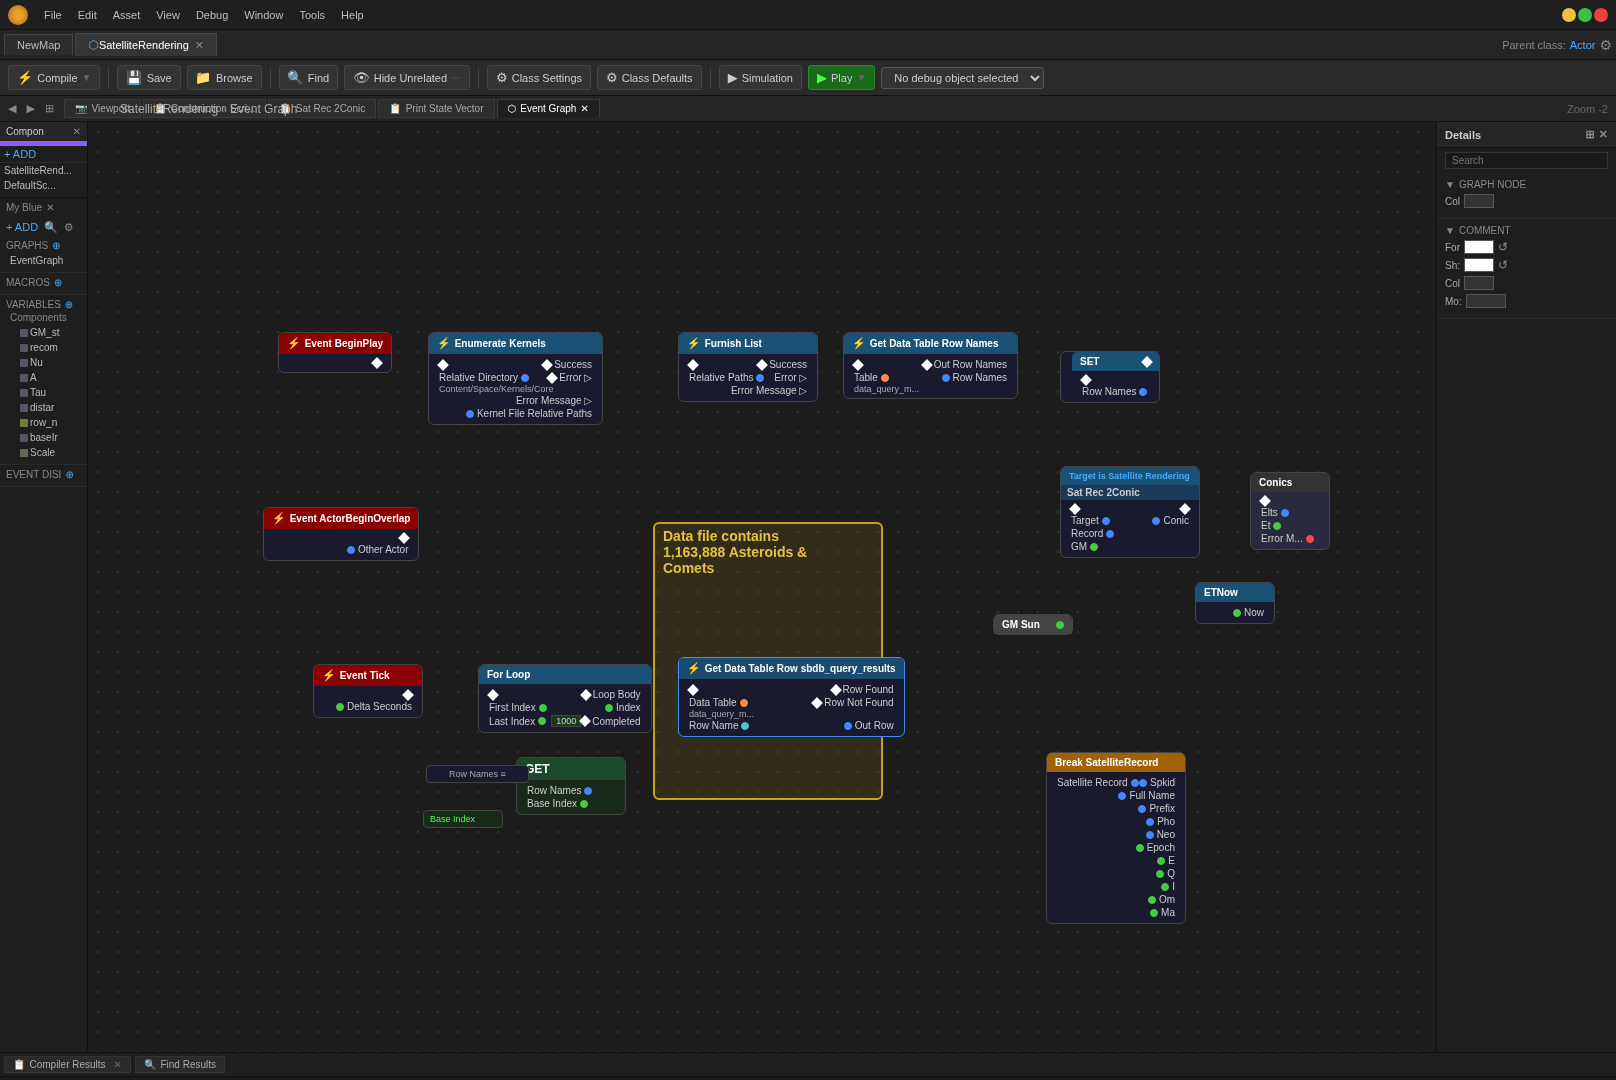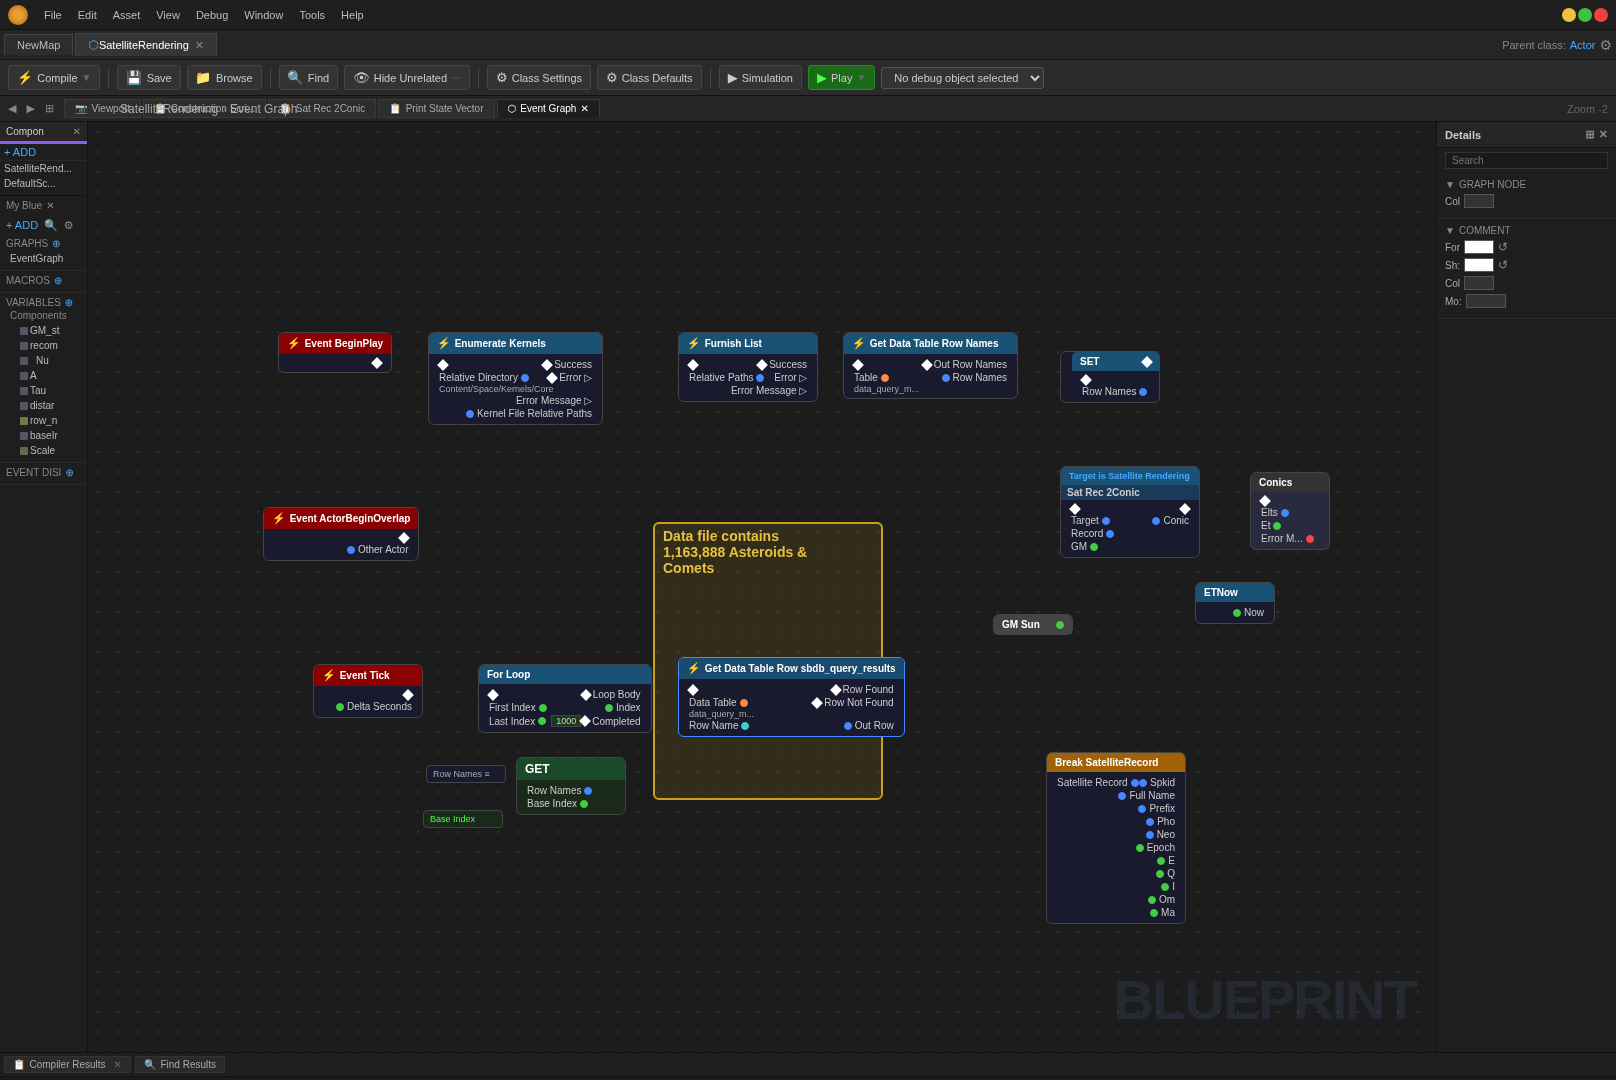--- a/index.html
+++ b/index.html
@@ -27,21 +27,21 @@
     .toolbar-btn { display: flex; align-items: center; gap: 4px; padding: 4px 8px; background: #333; border: 1px solid #444; border-radius: 3px; cursor: pointer; color: #ccc; font-size: 11px; }
     .toolbar-btn .icon { font-size: 13px; }
     .toolbar-divider { width: 1px; height: 20px; background: #444; margin: 0 2px; }
     .debug-select { background: #333; border: 1px solid #555; color: #ccc; padding: 3px 8px; border-radius: 3px; font-size: 11px; }
 
     
     .main-layout { display: flex; height: calc(1080px - 30px - 30px - 36px - 24px - 30px); }
 
     
     .left-panel { width: 88px; background: #1e1e1e; border-right: 1px solid #111; display: flex; flex-direction: column; overflow: hidden; }
-    .panel-tab { background: #252525; padding: 4px 6px; font-size: 10px; border-bottom: 3px solid #8b5cf6; display: flex; align-items: center; justify-content: space-between; }
+    .panel-tab { background: #252525; padding: 4px 6px; font-size: 10px; border-bottom: 5px solid #8b5cf6; display: flex; align-items: center; justify-content: space-between; }
     .panel-section { padding: 4px 6px; border-bottom: 1px solid #2a2a2a; }
     .panel-section-title { color: #888; font-size: 10px; margin-bottom: 2px; display: flex; align-items: center; gap: 4px; cursor: pointer; }
     .panel-item { padding: 2px 4px; font-size: 10px; color: #bbb; cursor: pointer; }
 
     
     .canvas-area { flex: 1; background: #1c1c1c; position: relative; overflow: hidden; }
     .canvas-grid { position: absolute; inset: 0; background-image: radial-gradient(circle, #333 1px, transparent 1px); background-size: 20px 20px; }
 
     
     .right-panel { width: 180px; background: #1e1e1e; border-left: 1px solid #111; display: flex; flex-direction: column; }
@@ -260,21 +260,21 @@
         </div>
         <div style="padding-left:6px;">
           <div class="panel-item" style="display:flex; align-items:center; gap:2px;">
               <span style="background:#556; width:8px; height:8px; display:inline-block; border-radius:1px;"></span>
               <span>GM_st</span>
             </div>
           <div class="panel-item" style="display:flex; align-items:center; gap:2px;">
               <span style="background:#556; width:8px; height:8px; display:inline-block; border-radius:1px;"></span>
               <span>recom</span>
             </div>
-          <div class="panel-item" style="display:flex; align-items:center; gap:8px;">
+          <div class="panel-item" style="display:flex; align-items:center; gap:2px;">
               <span style="background:#556; width:8px; height:8px; display:inline-block; border-radius:1px;"></span>
               <span>Nu</span>
             </div>
           <div class="panel-item" style="display:flex; align-items:center; gap:2px;">
               <span style="background:#556; width:8px; height:8px; display:inline-block; border-radius:1px;"></span>
               <span>A</span>
             </div>
           <div class="panel-item" style="display:flex; align-items:center; gap:2px;">
               <span style="background:#556; width:8px; height:8px; display:inline-block; border-radius:1px;"></span>
               <span>Tau</span>
@@ -702,21 +702,21 @@
         </div>
         <div class="pin-row">
           <div class="pin-left">
               <span class="pin-label">Base Index</span>
               <div class="bp-pin-dot green"></div>
             </div>
         </div>
       </div>
     </div>
 
-    <div class="bp-node" style="left:338px; top:643px; min-width:80px; background:#1a1a2e; font-size:9px; padding:3px 6px; color:#aaa; border-radius:4px;">
+    <div class="bp-node" style="left:338px; top:643px; min-width:80px; background:#1a1a2e; font-size:9px; padding:3px 22px; color:#aaa; border-radius:4px;">
       <span>Row Names ≡</span>
     </div>
 
     <div class="bp-node" style="left:335px; top:688px; min-width:80px; background:#1a2a1a; font-size:9px; padding:3px 6px; color:#4f4; border-radius:4px;">
       <span>Base Index</span>
     </div>
 
     <div class="bp-node" style="left:958px; top:630px; min-width:140px;">
       <div class="bp-node-header" style="background:#a16207;">
         <span style="color:#fff; font-size:10px;">Break SatelliteRecord</span>
@@ -788,21 +788,20 @@
         </div>
         <div class="pin-row">
           <div class="pin-right" style="width:100%;">
               <span class="pin-label">Ma</span>
               <div class="bp-pin-dot green"></div>
             </div>
         </div>
       </div>
     </div>
 
-    <div class="blueprint-watermark">BLUEPRINT</div>
   </div>
 
   <div class="right-panel">
     <div class="right-panel-header">
       <span>Details</span>
       <div style="display:flex; gap:4px;">
         <span style="cursor:pointer; color:#888;">⊞</span>
         <span style="cursor:pointer; color:#888;">✕</span>
       </div>
     </div>

